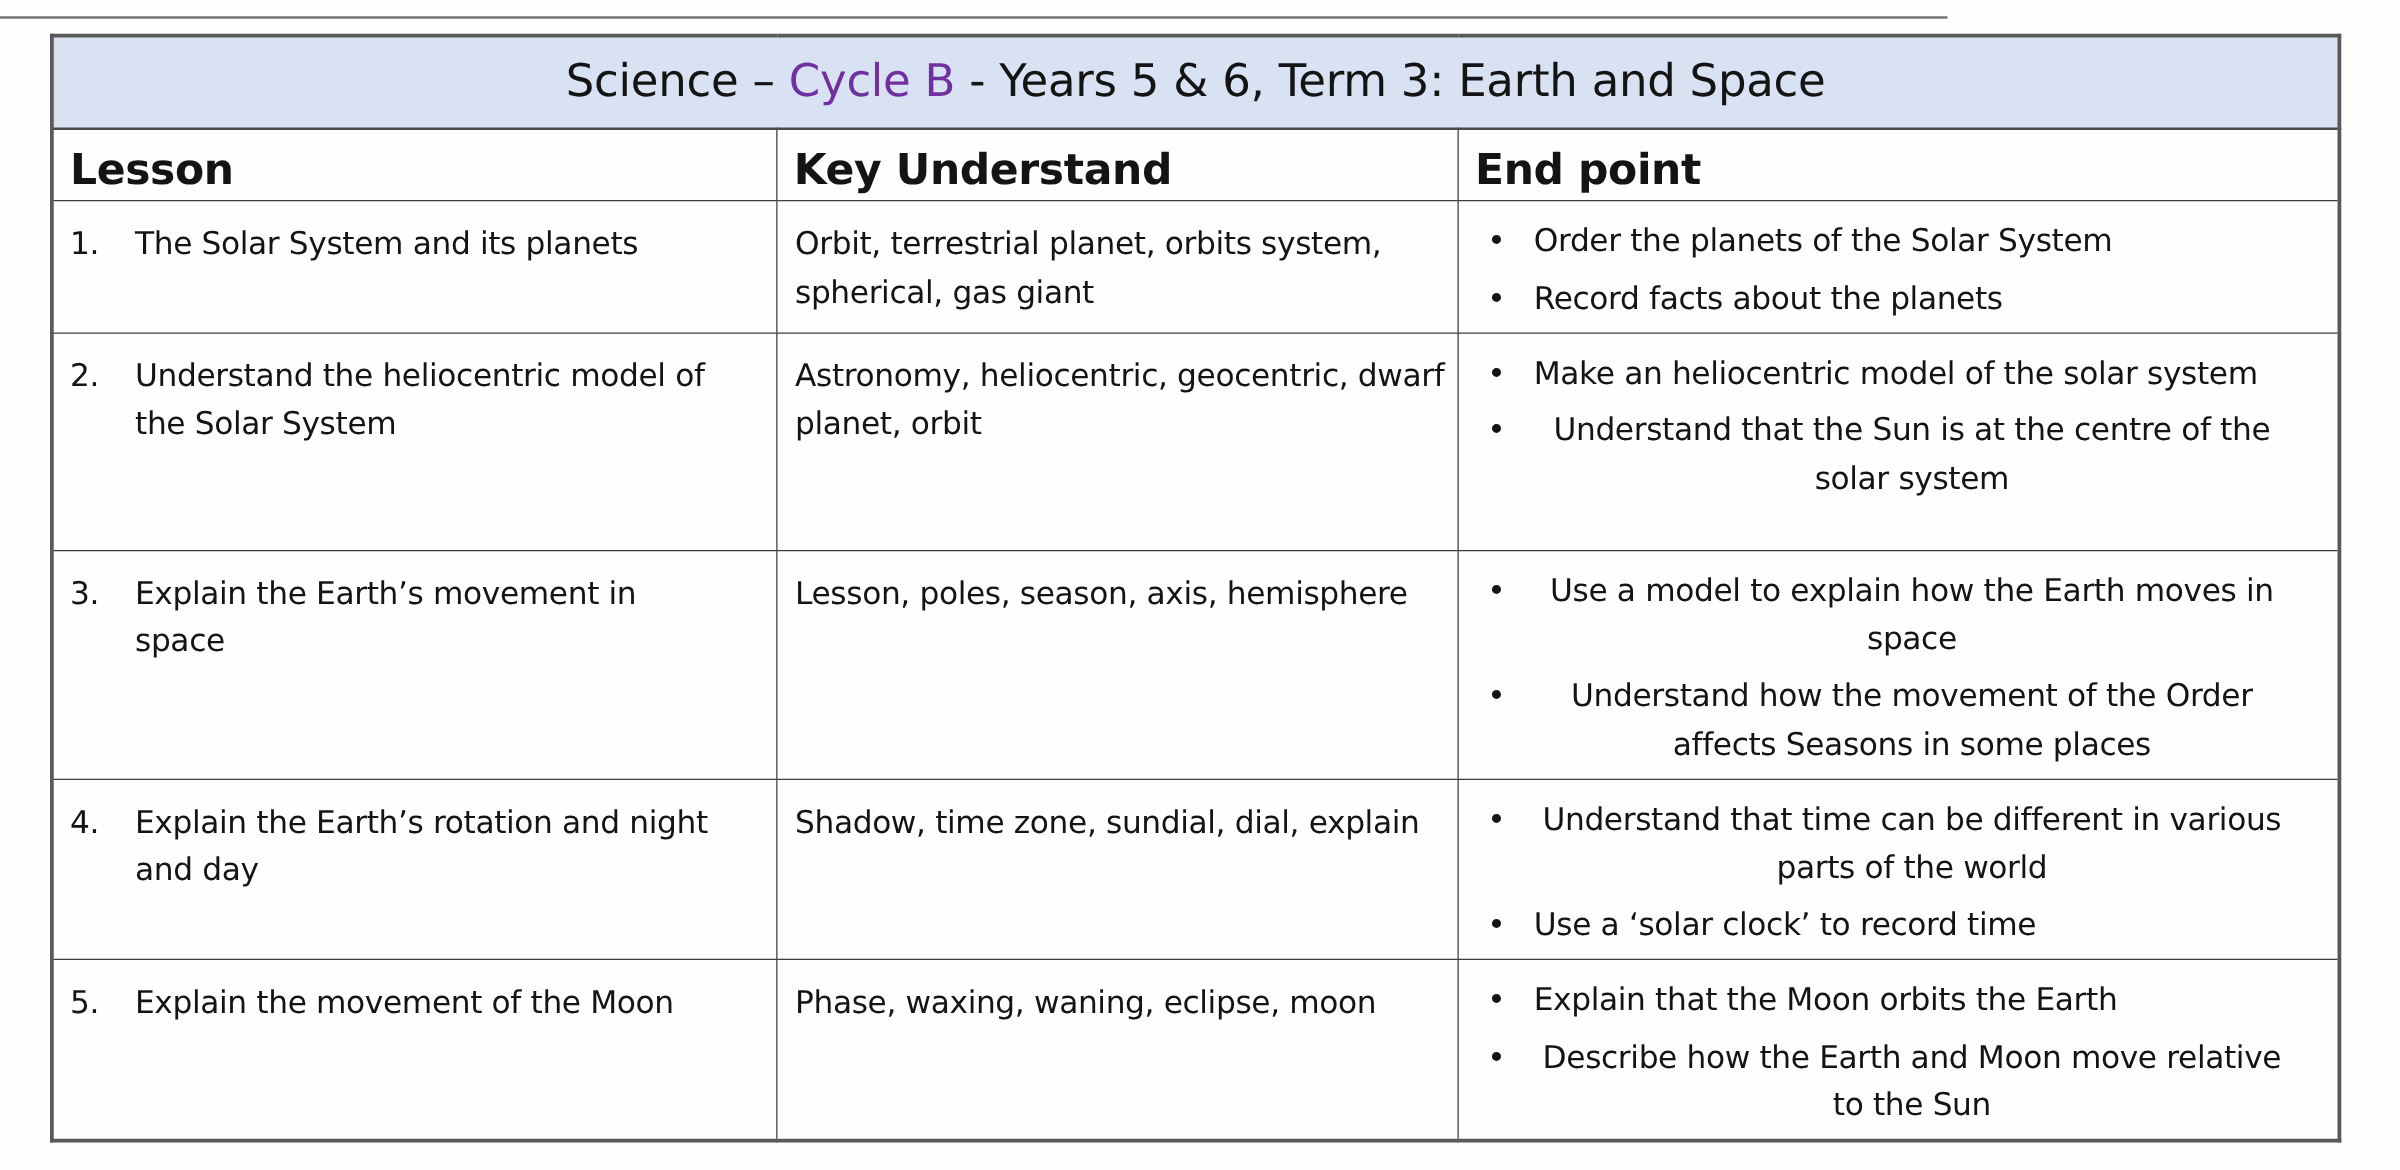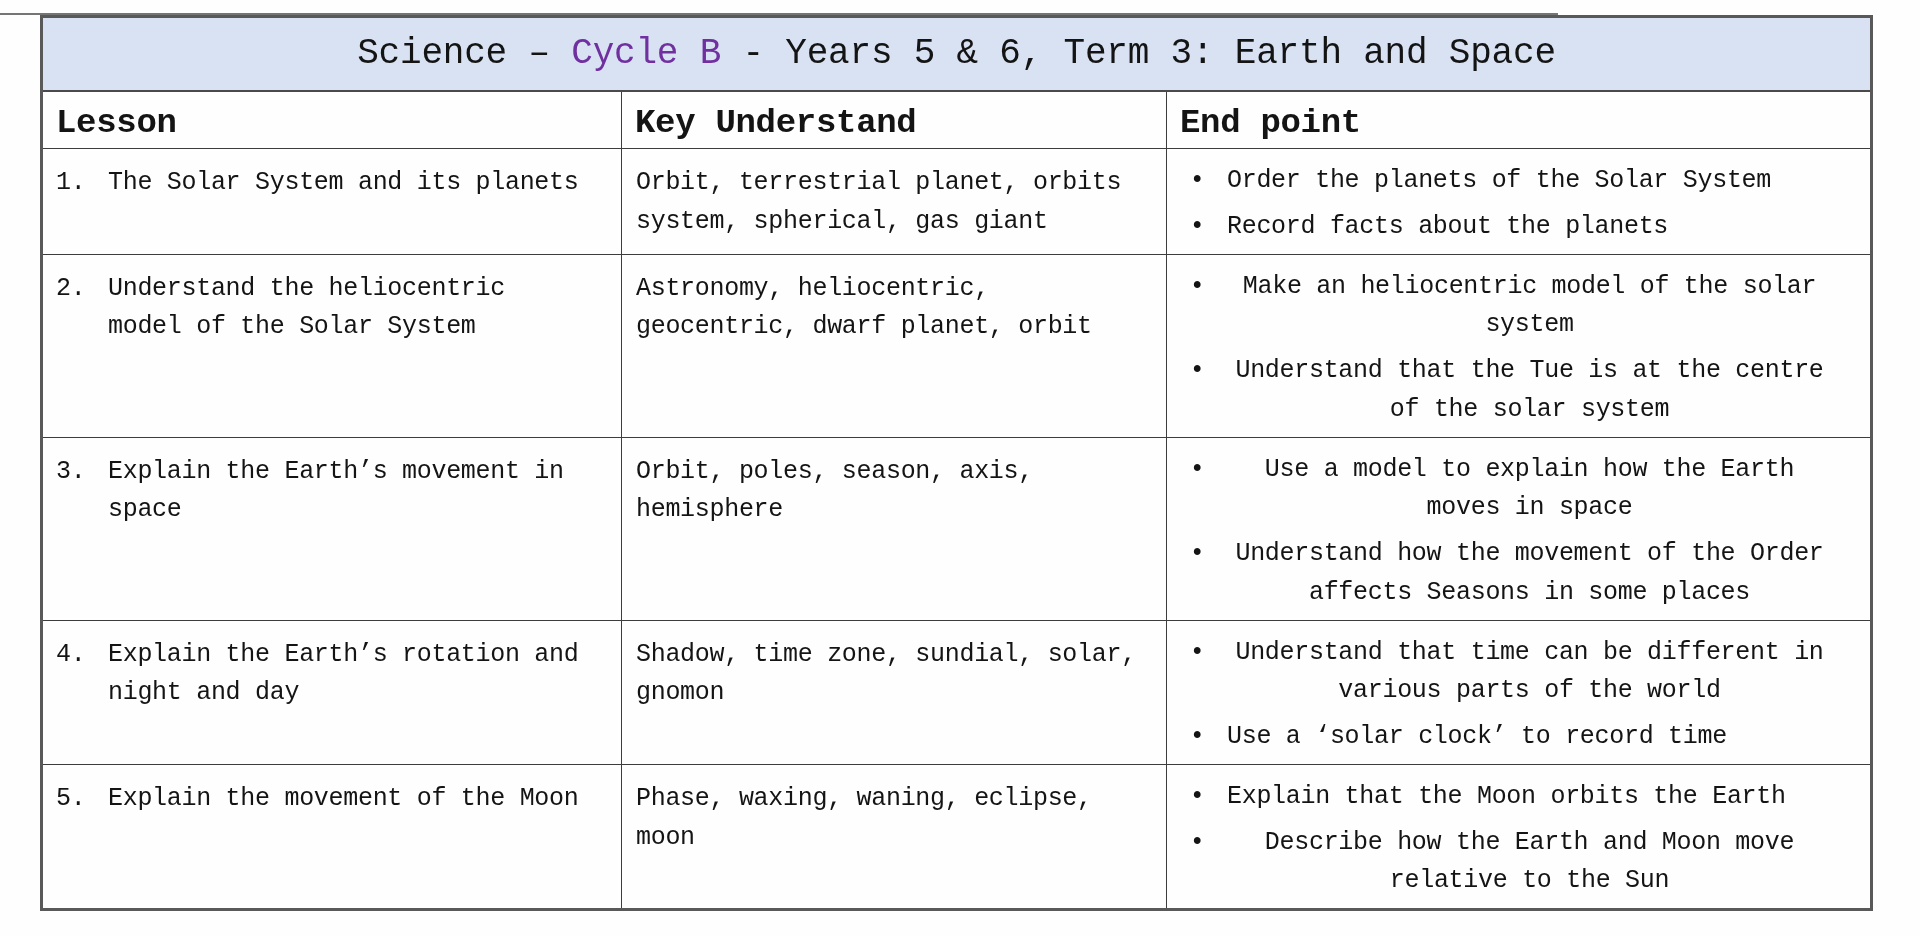--- a/index.html
+++ b/index.html
@@ -13,26 +13,25 @@
   }
   .page { position: relative; width: 1920px; height: 936px; }
 
   .edge-line {
     position: absolute; left: 0; top: 13px;
     width: 1558px; height: 2px;
     background: #757575;
   }
 
   table.curriculum {
-    position: absolute; left: 40px; top: 15px;
+    position: absolute; left: 40px; top: 27px;
     width: 1830px;
     border-collapse: collapse;
     table-layout: fixed;
     border: 3px solid #595959;
-    font-family: Liberation Mono, monospace;
   }
   td, th {
     border: 1.5px solid #3d3d3d;
     vertical-align: top;
     padding: 0;
   }
 
   
   .title-cell {
     height: 74px;
@@ -139,34 +138,34 @@
         <div class="vocab-text">Astronomy, heliocentric, geocentric, dwarf planet, orbit</div>
       </td>
       <td class="cell">
         <ul class="endpoints">
               <li>
                 <span class="bullet">•</span>
                 <span class="pt">Make an heliocentric model of the solar system</span>
               </li>
               <li>
                 <span class="bullet">•</span>
-                <span class="pt">Understand that the Tue is at the centre of the solar system</span>
+                <span class="pt">Understand that the Sun is at the centre of the solar system</span>
               </li>
             </ul>
       </td>
     </tr>
         <tr>
       <td class="cell">
         <div class="lesson-wrap">
           <span class="lesson-num">3.</span>
           <span class="lesson-text">Explain the Earth’s movement in space</span>
         </div>
       </td>
       <td class="cell">
-        <div class="vocab-text">Orbit, poles, season, axis, hemisphere</div>
+        <div class="vocab-text">Lesson, poles, season, axis, hemisphere</div>
       </td>
       <td class="cell">
         <ul class="endpoints">
               <li>
                 <span class="bullet">•</span>
                 <span class="pt">Use a model to explain how the Earth moves in space</span>
               </li>
               <li>
                 <span class="bullet">•</span>
                 <span class="pt">Understand how the movement of the Order affects Seasons in some places</span>
@@ -175,21 +174,21 @@
       </td>
     </tr>
         <tr>
       <td class="cell">
         <div class="lesson-wrap">
           <span class="lesson-num">4.</span>
           <span class="lesson-text">Explain the Earth’s rotation and night and day</span>
         </div>
       </td>
       <td class="cell">
-        <div class="vocab-text">Shadow, time zone, sundial, solar, gnomon</div>
+        <div class="vocab-text">Shadow, time zone, sundial, dial, explain</div>
       </td>
       <td class="cell">
         <ul class="endpoints">
               <li>
                 <span class="bullet">•</span>
                 <span class="pt">Understand that time can be different in various parts of the world</span>
               </li>
               <li>
                 <span class="bullet">•</span>
                 <span class="pt">Use a ‘solar clock’ to record time</span>

